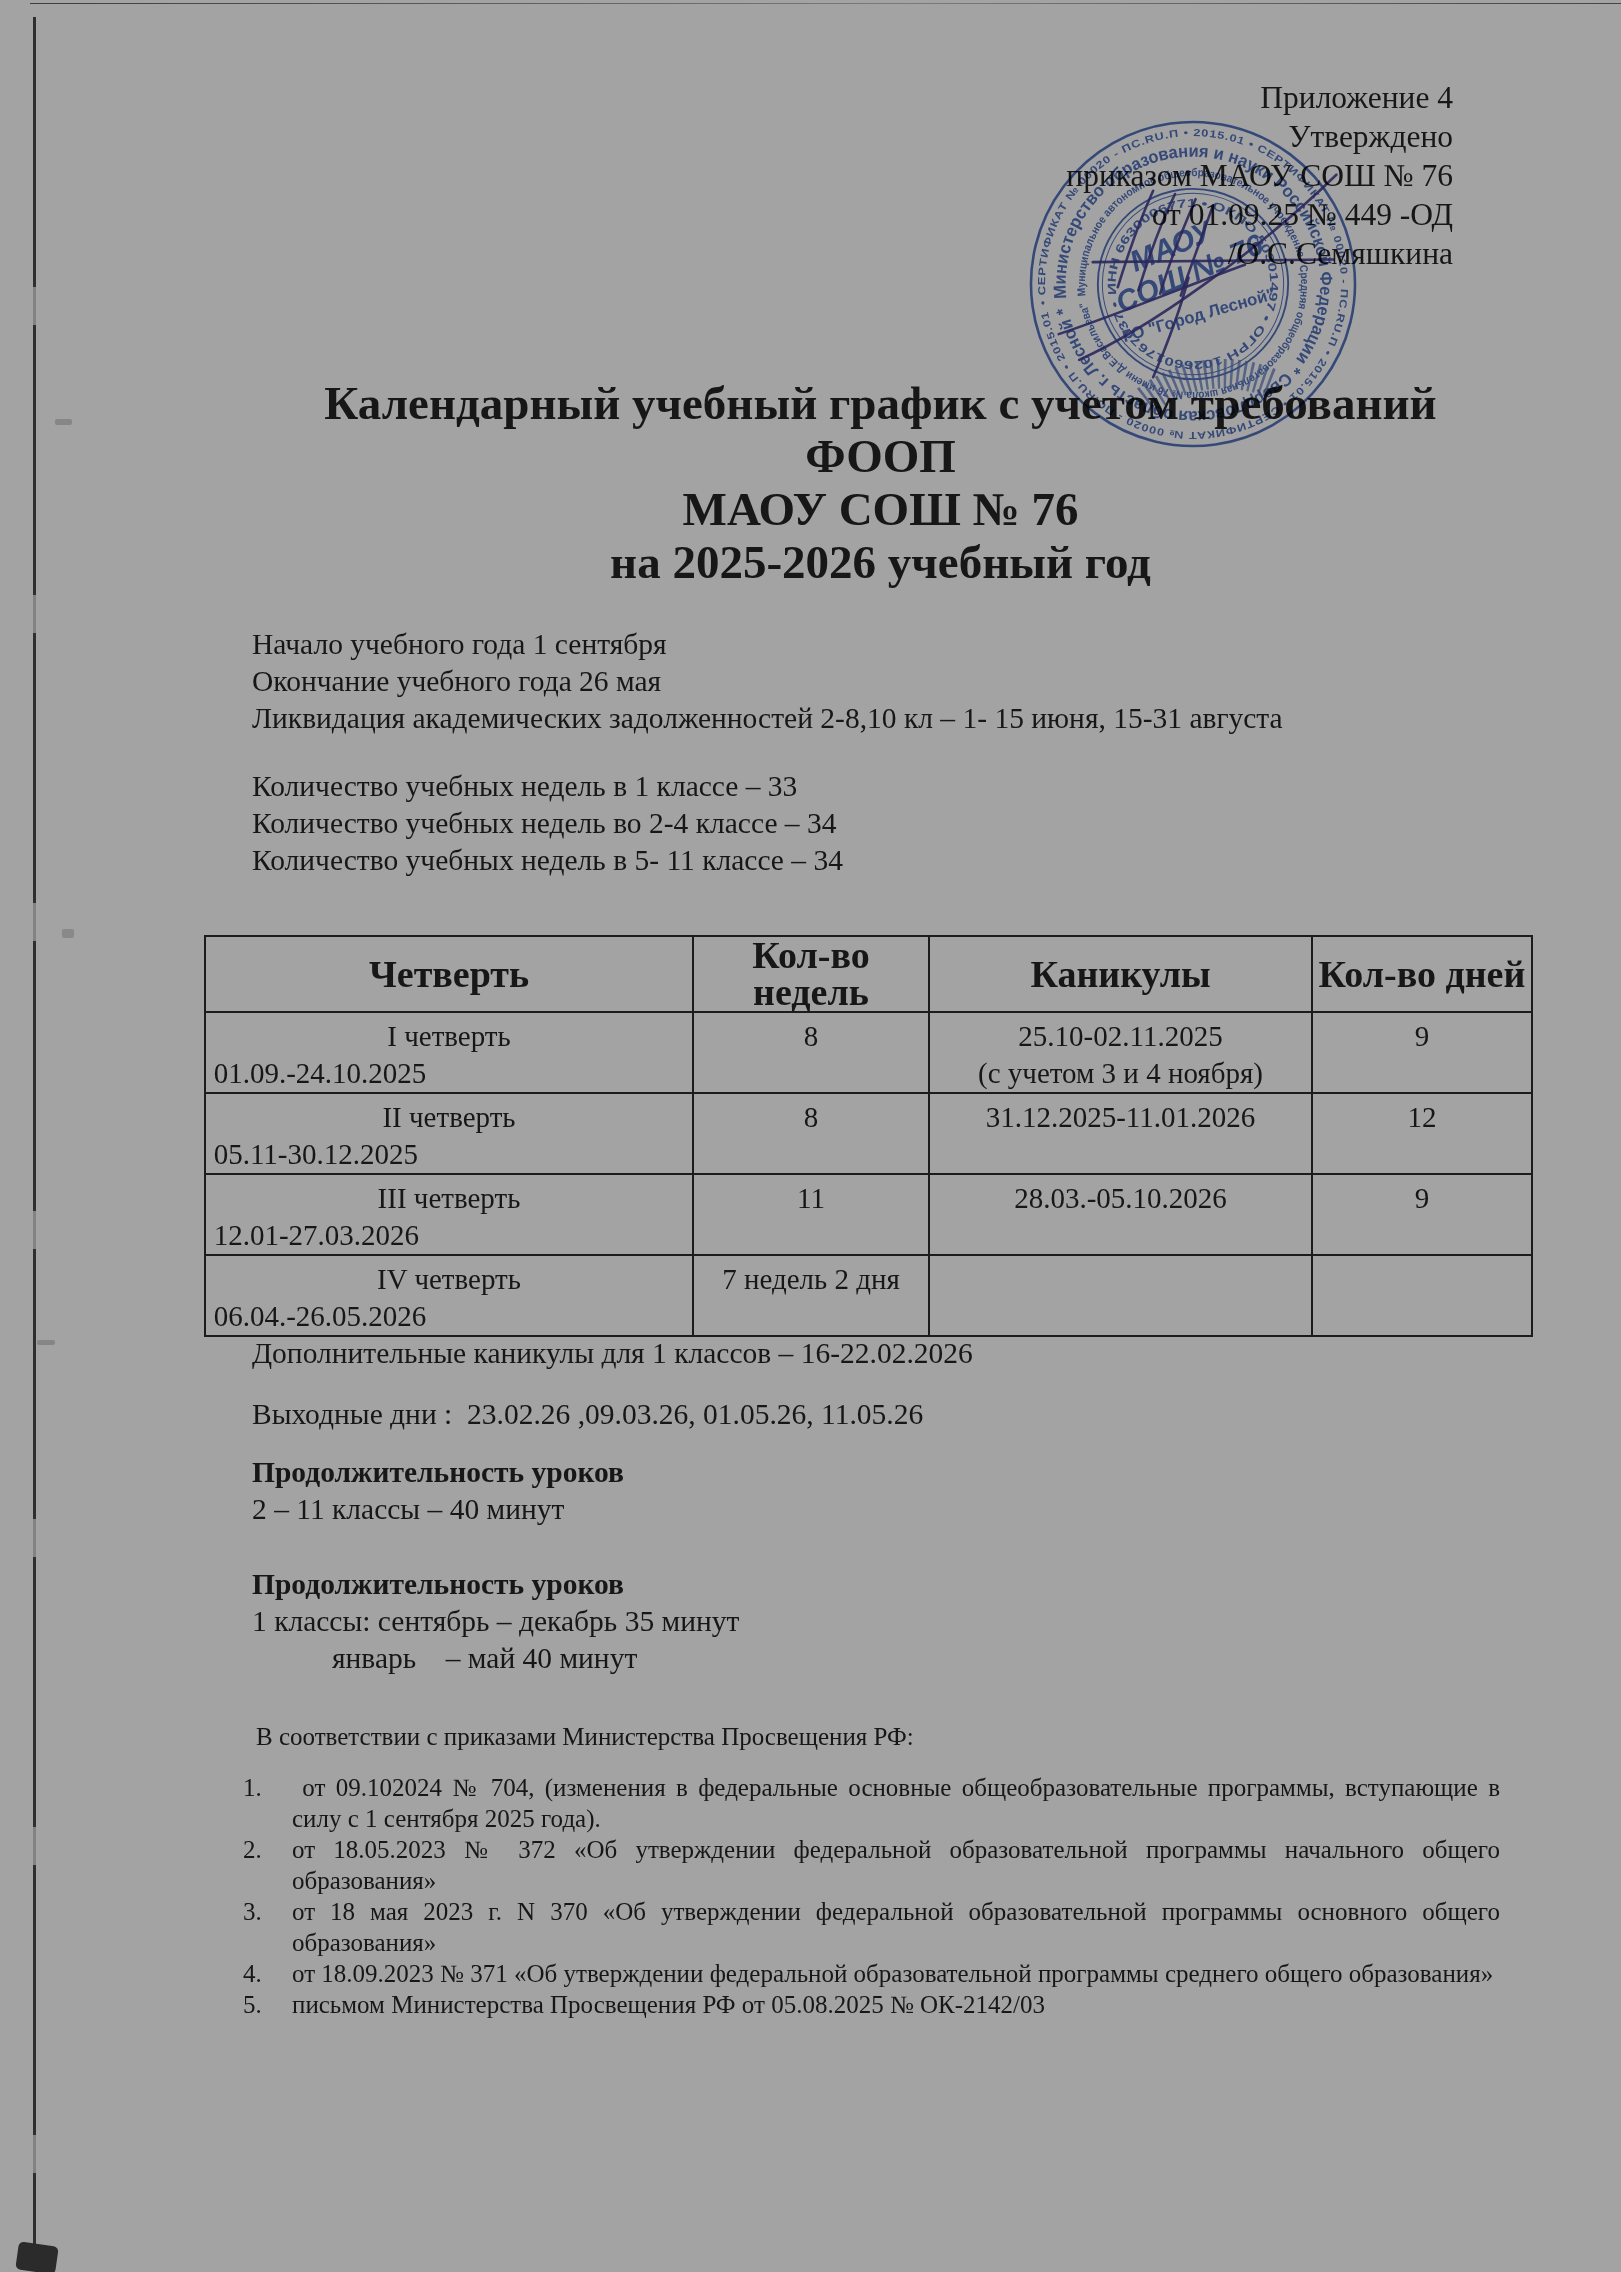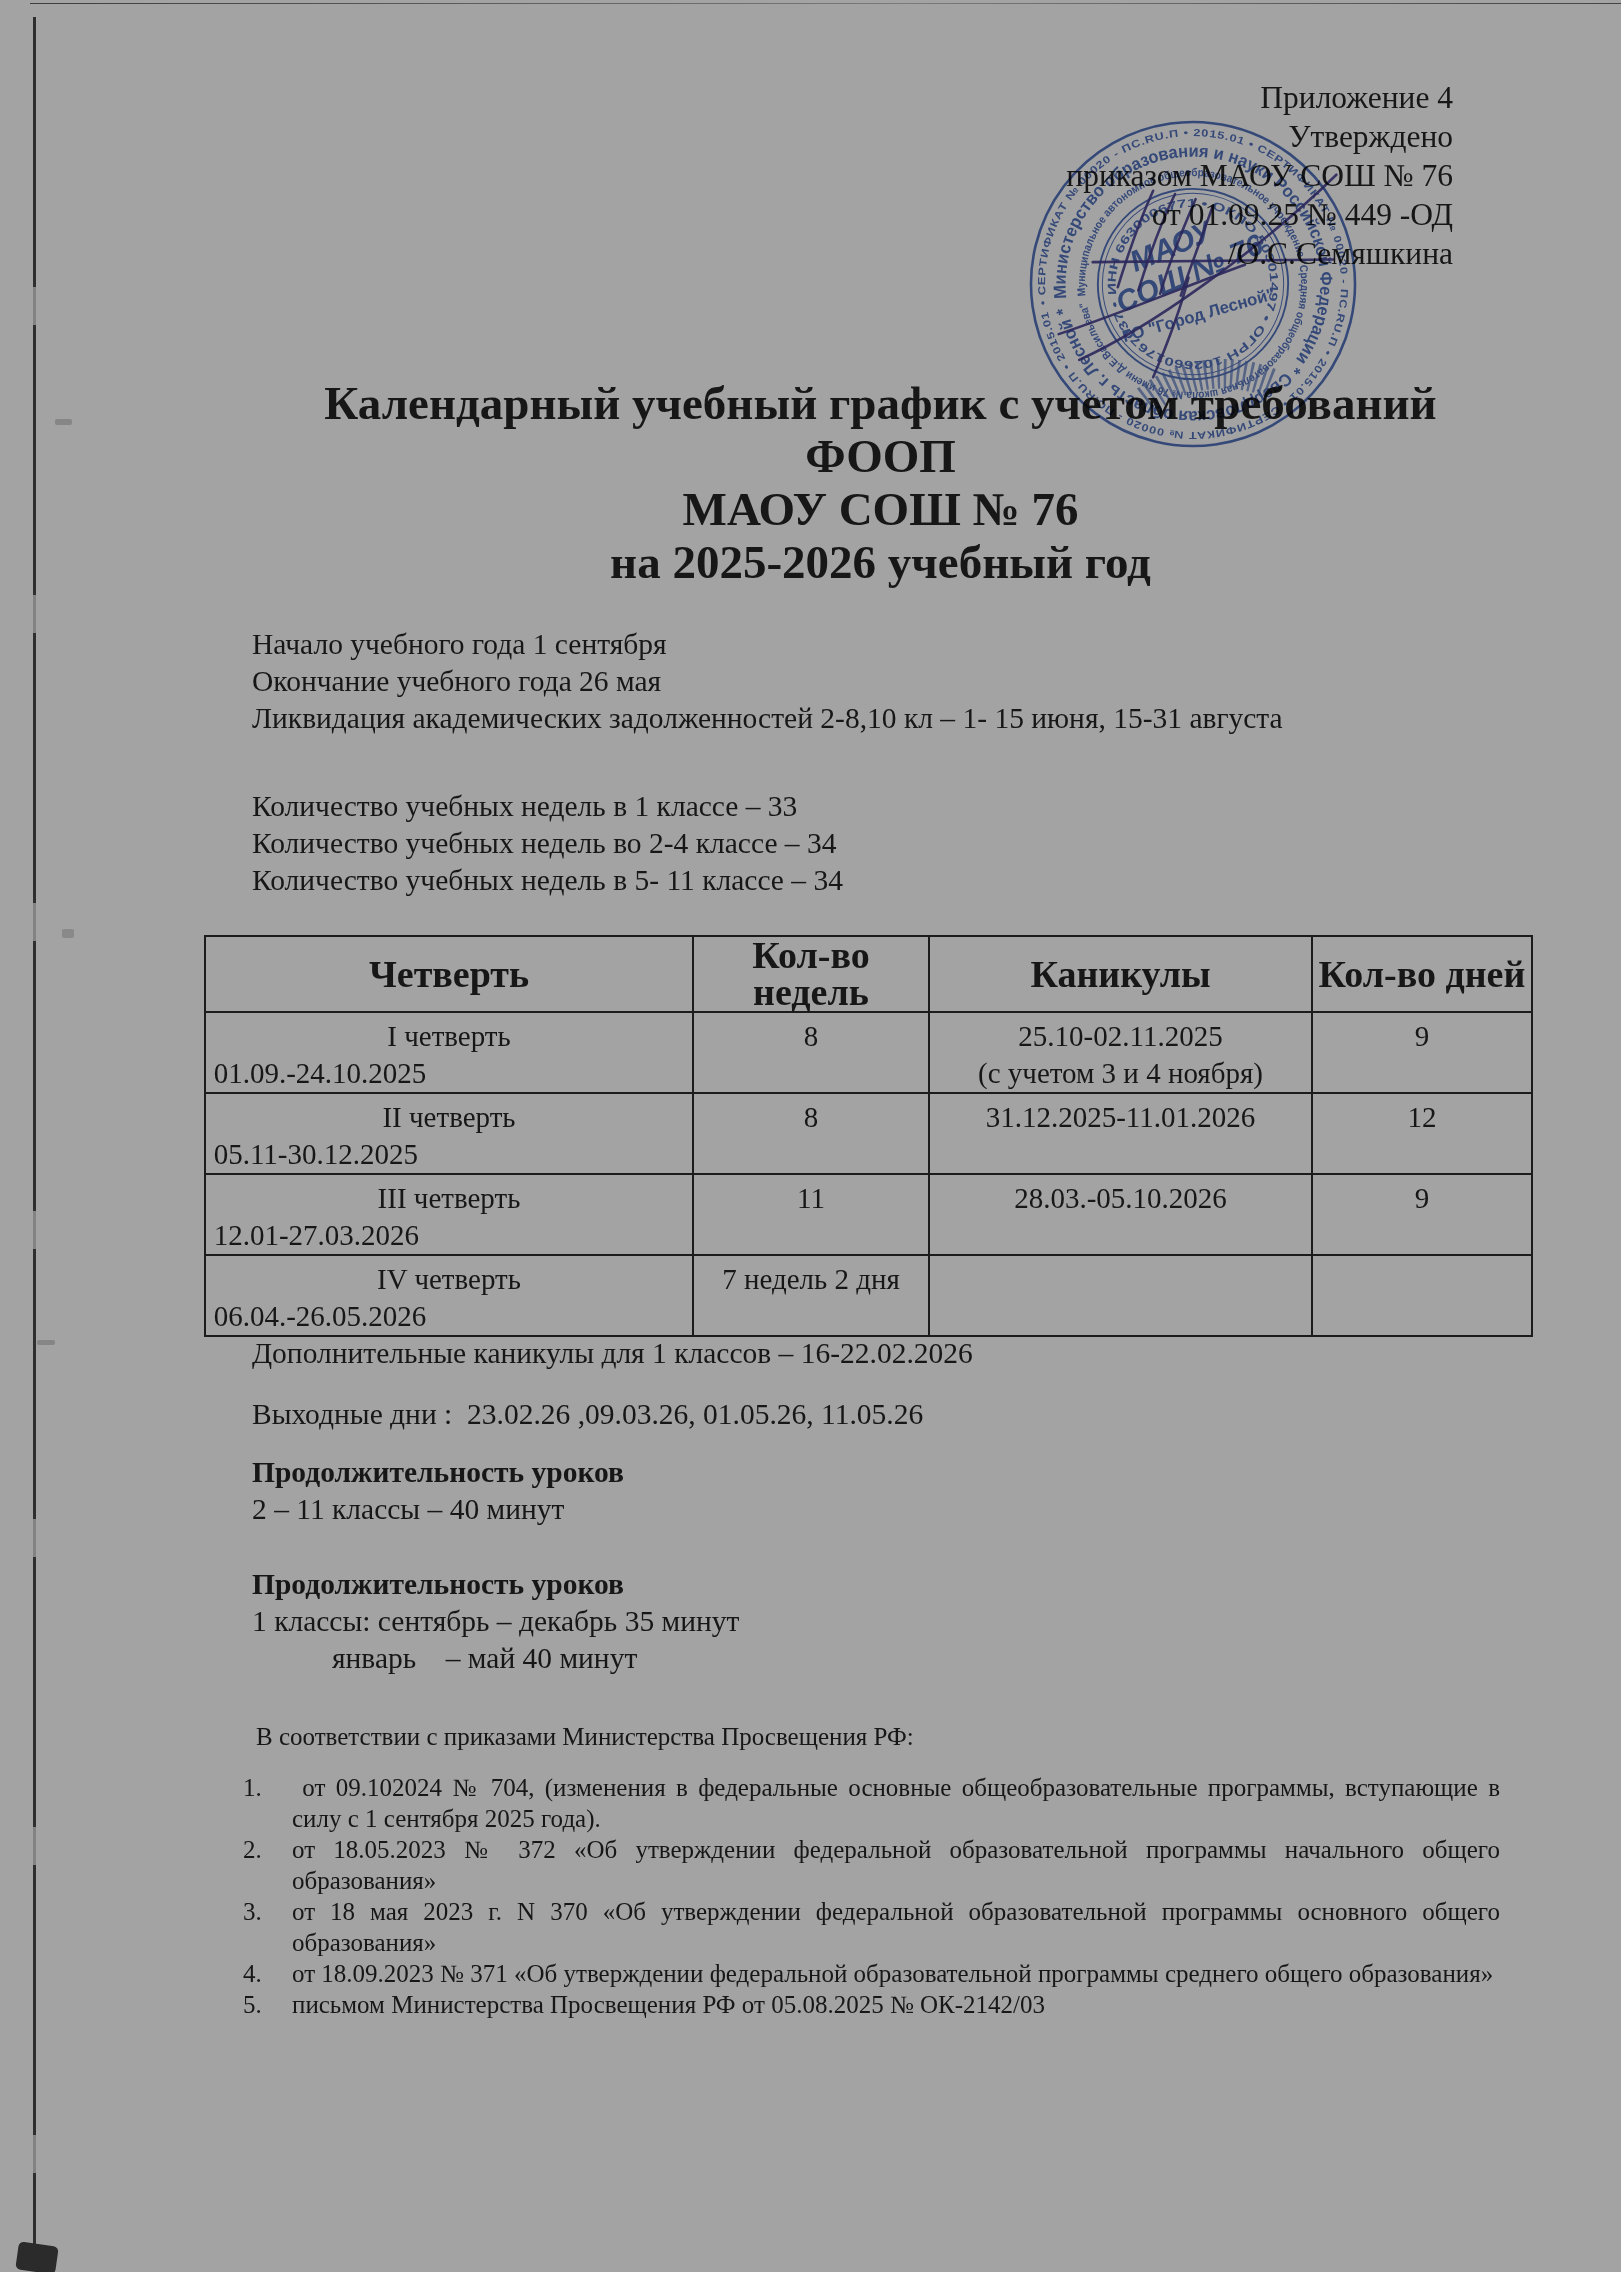--- a/index.html
+++ b/index.html
@@ -20,21 +20,21 @@
   .speck.s3{left:37px;top:1340px;width:18px;height:5.1px;opacity:.55;}
   
   .approval{position:absolute;top:78px;right:168px;text-align:right;
     font-size:31.5px;line-height:39px;}
   
   .title{position:absolute;top:377px;left:251px;width:1259px;text-align:center;
     font-weight:bold;font-size:47px;line-height:53px;}
   
   .block{position:absolute;left:252px;font-size:29.5px;line-height:37px;}
   #intro{top:626px;}
-  #weeks{top:788px;}
+  #weeks{top:768px;}
   #extra-holidays{top:1335px;}
   #days-off{top:1396px;}
   #dur1{top:1454px;}
   #dur2{top:1566px;}
   .bold{font-weight:bold;}
   .ind{padding-left:80px;}
   
   .table-wrap{position:absolute;left:204px;top:935px;width:1328px;}
   table.schedule{border-collapse:collapse;width:100%;table-layout:fixed;font-size:29px;line-height:37px;}
   table.schedule th,table.schedule td{border:2.6px solid #1c1c1c;padding:0;vertical-align:top;}

